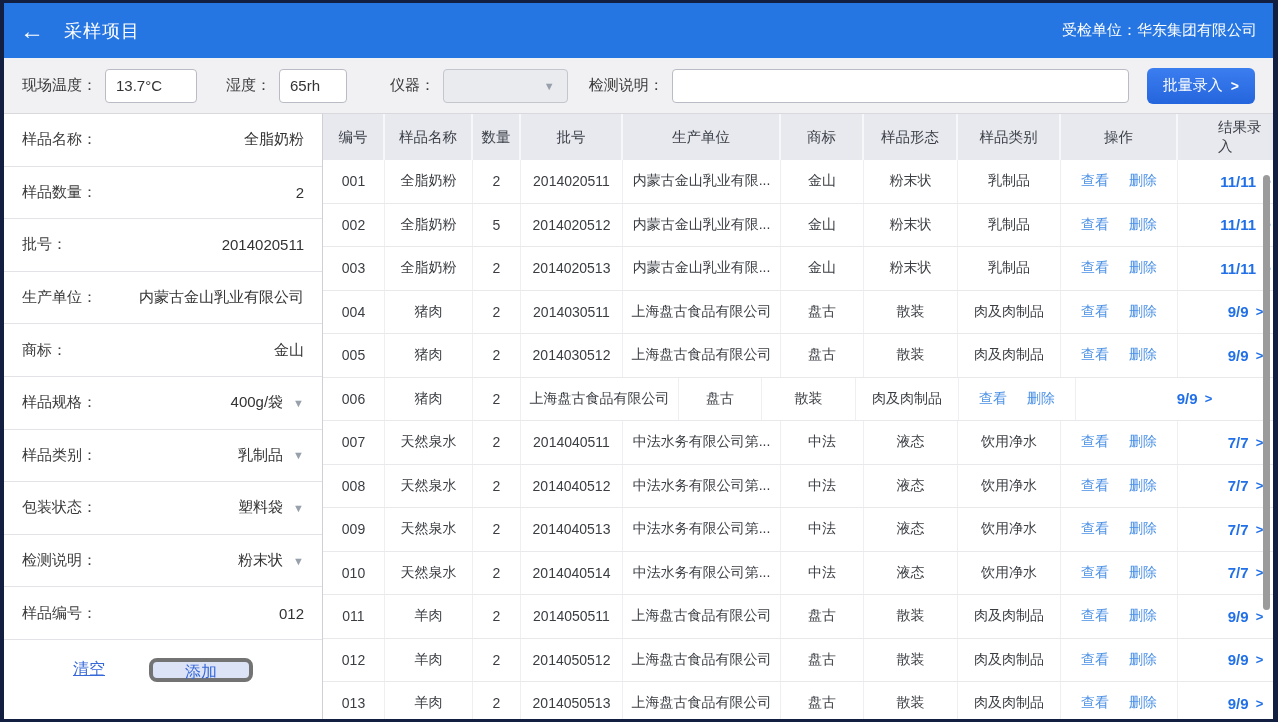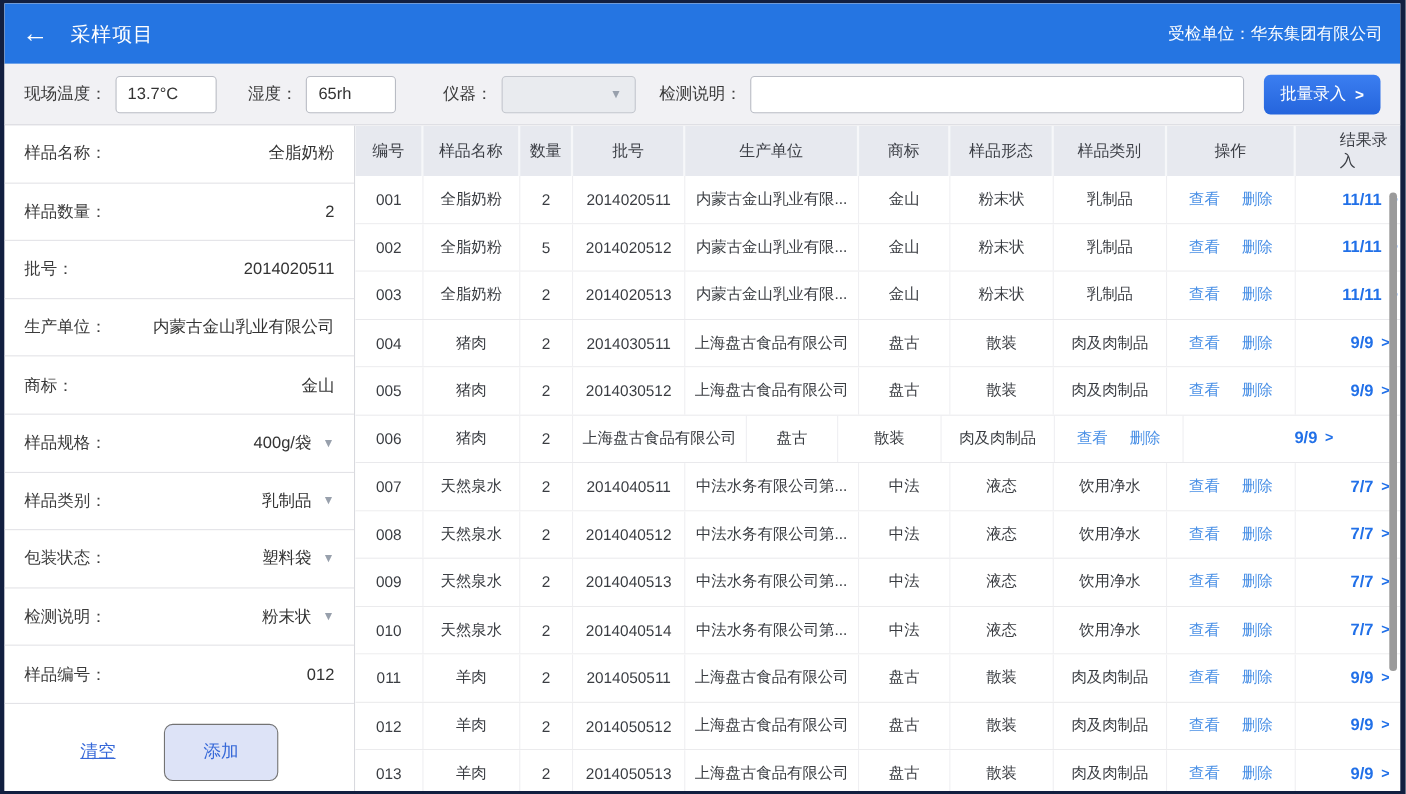--- a/index.html
+++ b/index.html
@@ -24,21 +24,21 @@
     height:56px; background:#f1f1f4; border-bottom:1px solid #d8d8dd;
     display:flex; align-items:center; padding:0 18px; flex:none; font-size:15px; color:#3a3a3a;
   }
   .tb-label { flex:none; }
   .tb-input {
     height:34px; border:1px solid #b9bcc4; border-radius:4px; background:#fff;
     font-size:15px; color:#333; padding:0 10px; margin-left:8px;
     font-family:"Liberation Sans","DejaVu Sans",sans-serif;
   }
   .tb-temp { width:92px; }
-  .tb-hum  { width:82px; margin-right:12px; }
+  .tb-hum  { width:68px; margin-right:12px; }
   .tb-note { width:472px; }
   .tb-select {
     width:128px; height:34px; margin-left:8px; background:#e9ebef;
     border:1px solid #c3c6cd; border-radius:4px;
     display:flex; align-items:center; justify-content:flex-end; padding:0 12px; cursor:pointer;
   }
   .tri-icon { font-size:11px; color:#98a0ac; }
   .gap1 { width:30px; } .gap2 { width:32px; } .gap3 { width:22px; }
   .batch-btn {
     margin-left:18px; width:112px; height:36px; border:none; border-radius:6px;
@@ -56,21 +56,21 @@
   }
   .panel-row {
     height:52.6px; flex:none; display:flex; align-items:center; justify-content:space-between;
     padding:0 18px; border-bottom:1px solid #e3e3e7; font-size:15px; color:#333;
   }
   .panel-row .p-label { color:#3b3b3b; }
   .panel-row .p-value { display:flex; align-items:center; gap:10px; text-align:right; }
   .panel-actions { display:flex; align-items:center; justify-content:center; gap:44px; margin-top:18px; }
   .clear-link { color:#3668d8; font-size:16px; cursor:pointer;text-decoration:underline; }
   .add-btn {
-    width:104px; height:52px; background:#dde3f7; border:1px solid #737373; border-radius:8px;
+    width:104px; height:24px; background:#dde3f7; border:4px solid #737373; border-radius:8px;
     color:#3668d8; font-size:16px; cursor:pointer;
     font-family:"Liberation Sans","DejaVu Sans",sans-serif;
   }
   
   .table-wrap { flex:1; position:relative; overflow:hidden; background:#fff; }
   .thead {
     display:flex; height:46px; background:#e7e9ef; color:#3c3f46; font-size:14.5px; flex:none;
   }
   .thead .th {
     display:flex; align-items:center; justify-content:center;
@@ -90,21 +90,21 @@
   .c-qty  { width:48px; }
   .c-batch{ width:102px; }
   .c-prod { width:158px; }
   .c-brand{ width:83px; }
   .c-form { width:94px; }
   .c-cat  { width:103px; }
   .c-op   { width:117px; gap:20px; }
   .c-res  { flex:1;margin-left:40px; }
   .op-link { color:#4a90e6; cursor:pointer; }
   .res-val { color:#2170e8; font-weight:700; font-size:15px; cursor:pointer;
-             display:flex; align-items:flex-start; gap:7px; }
+             display:flex; align-items:center; gap:7px; }
   .res-val .chev { font-size:13px; }
   .vscroll {
     position:absolute; right:3px; top:61px; width:7px; height:435px;
     background:#9b9b9b; border-radius:4px;
   }
 </style>
 </head>
 <body>
 
 <div class="frame">

